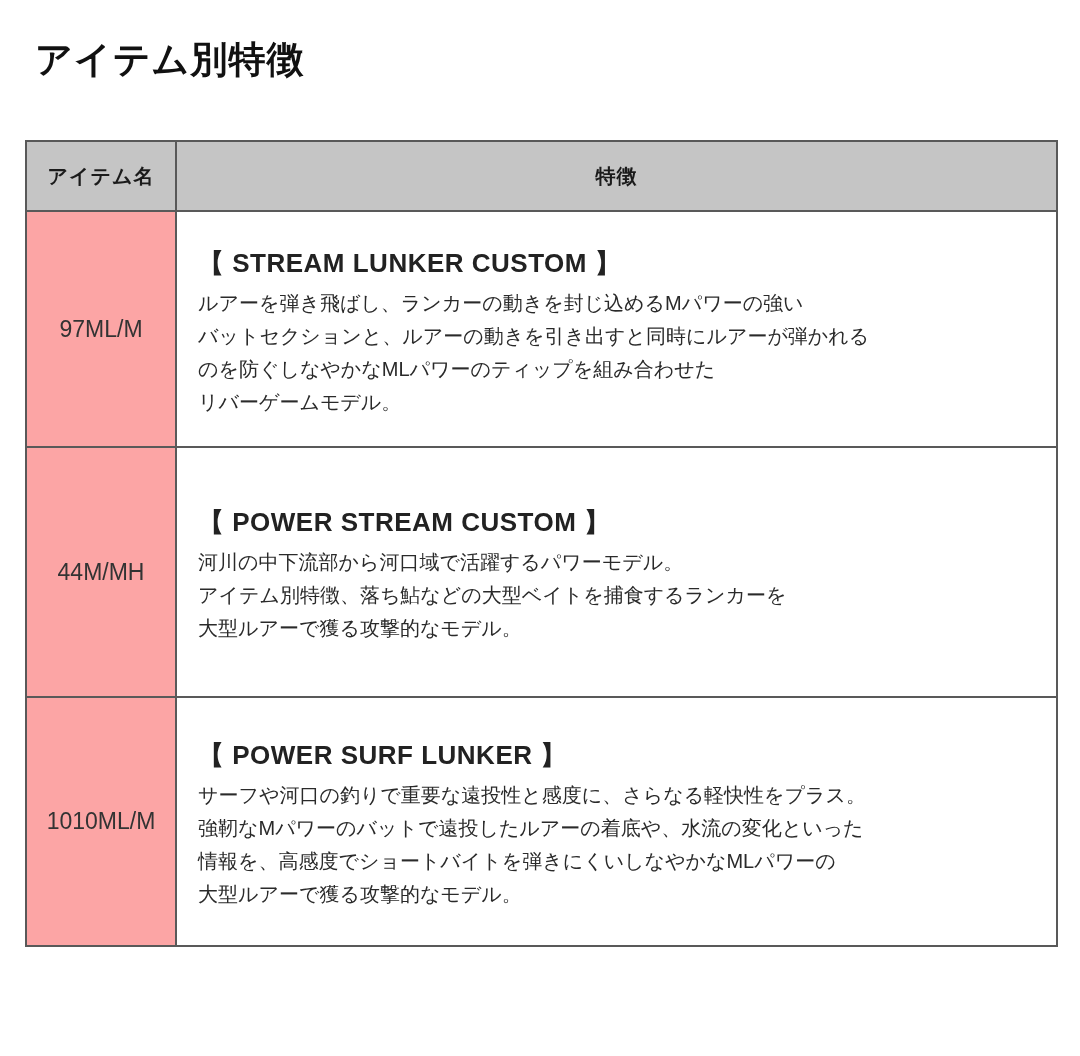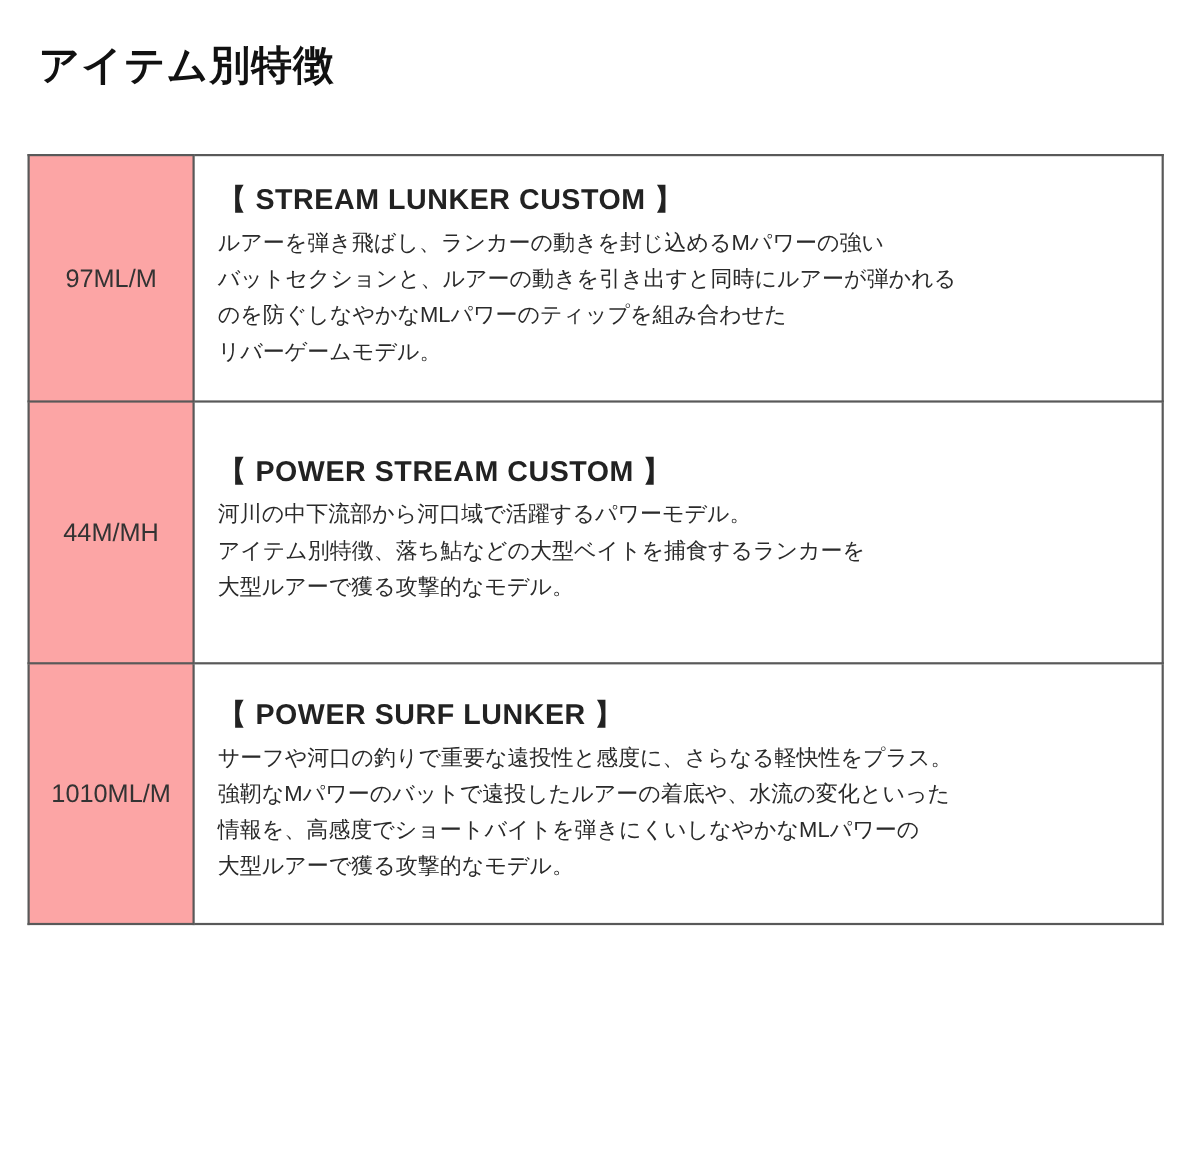--- a/index.html
+++ b/index.html
@@ -51,21 +51,21 @@
     letter-spacing: 1px;
   }
   .item-cell {
     background: #fca5a5;
     text-align: center;
     font-size: 23px;
     color: #333333;
   }
   .feature-cell {
     background: #ffffff;
-    padding: 8px 18px 14px 21px;
+    padding: 20px 18px 14px 21px;
   }
   .row-1 .feature-cell { height: 200px; }
   .row-2 .feature-cell { height: 214px; }
   .row-3 .feature-cell { height: 213px; }
   .model-heading {
     font-size: 26px;
     font-weight: bold;
     color: #222222;
     margin: 0 0 6px 0;
     letter-spacing: 0.5px;
@@ -83,20 +83,24 @@
 <div class="page">
 
   <h1 class="page-title">アイテム別特徴</h1>
 
   <table class="feature-table">
     <colgroup>
       <col class="item-col">
       <col>
     </colgroup>
     <tbody>
+        <tr class="header-row">
+      <th>アイテム名</th>
+      <th>特徴</th>
+    </tr>
 
     <tr class="row-1">
       <td class="item-cell">97ML/M</td>
       <td class="feature-cell">
         <div class="model-heading">【 STREAM LUNKER CUSTOM 】</div>
         <div class="model-body">ルアーを弾き飛ばし、ランカーの動きを封じ込めるMパワーの強い
 バットセクションと、ルアーの動きを引き出すと同時にルアーが弾かれる
 のを防ぐしなやかなMLパワーのティップを組み合わせた
 リバーゲームモデル。</div>
       </td>

